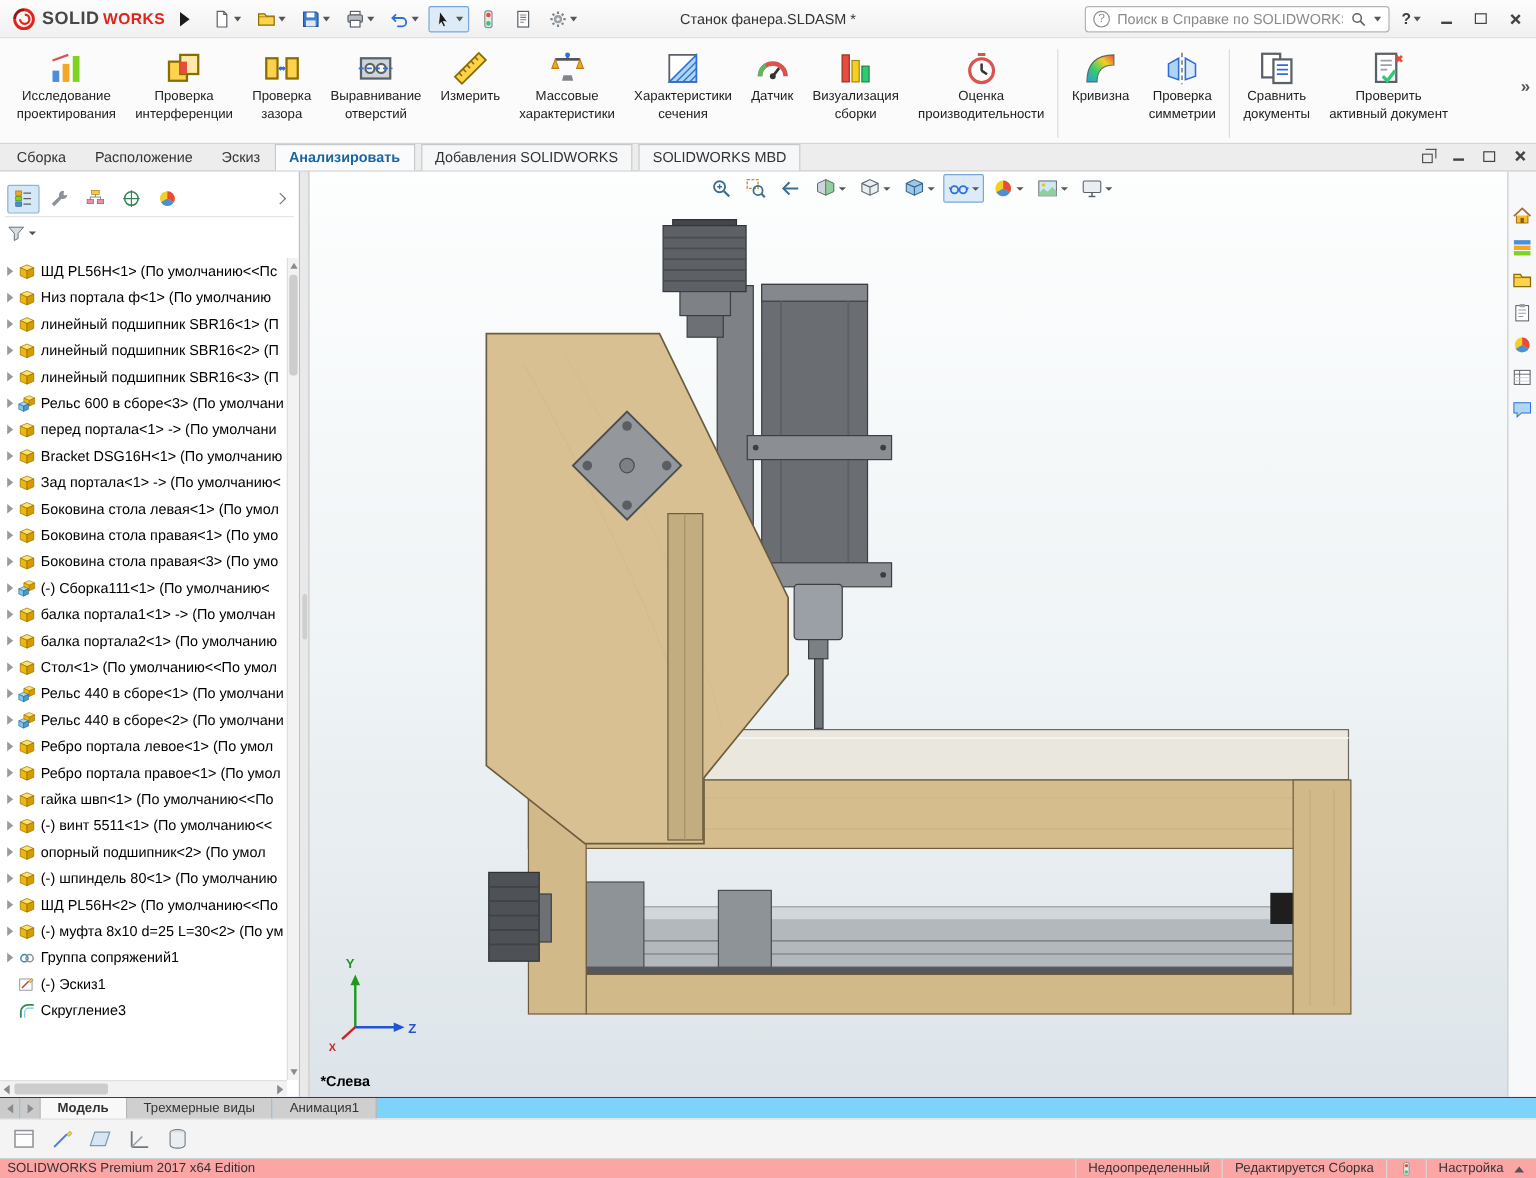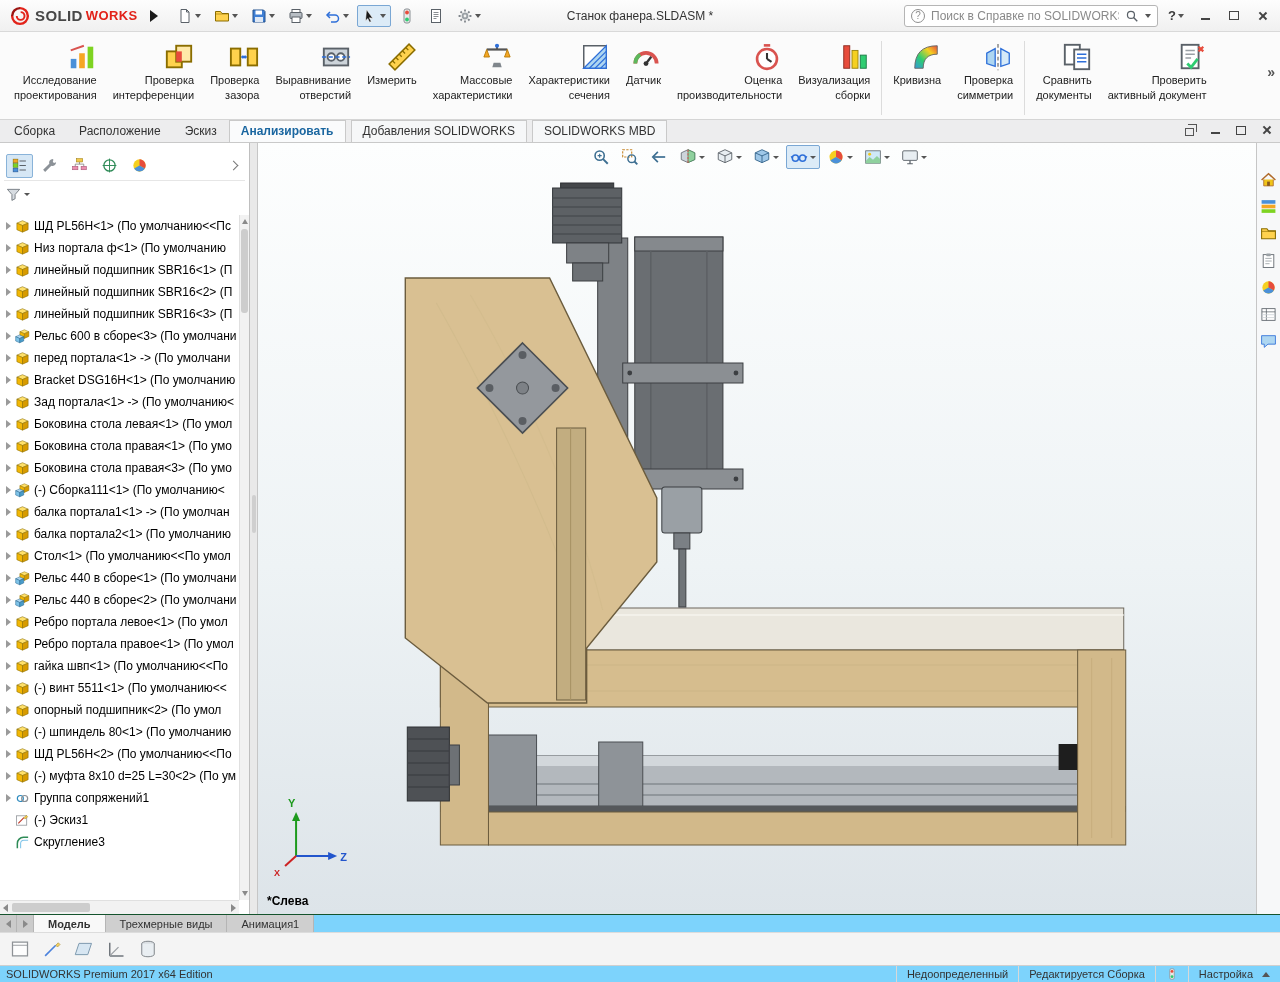--- a/index.html
+++ b/index.html
@@ -27,21 +27,21 @@
 .s16{width:14px;height:14px}
 .winbtn{height:20px;min-width:22px;display:flex;align-items:center;justify-content:center;gap:2px;color:#444}
 .help-q{font-weight:bold;font-size:13px;color:#3b3b3b}
 .ic-min{width:9px;height:8px;border-bottom:2px solid #444}
 .ic-max{width:10px;height:9px;border:1.4px solid #444}
 .ic-close{position:relative;width:10px;height:10px}
 .ic-close::before,.ic-close::after{content:"";position:absolute;left:4.4px;top:0;width:1.7px;height:10px;background:#444}
 .ic-close::before{transform:rotate(45deg)}.ic-close::after{transform:rotate(-45deg)}
 
 .ribbon{height:88px;background:#fbfbfb;border-bottom:1px solid #d5d5d5;display:flex;align-items:flex-start;padding:5px 18px 0 6px;position:relative}
-.ribbon-btn{display:flex;flex-direction:column;align-items:flex-end;padding:4px 7px 2px;gap:2px;border:1px solid transparent;border-radius:2px}
+.ribbon-btn{display:flex;flex-direction:column;align-items:center;padding:4px 7px 2px;gap:2px;border:1px solid transparent;border-radius:2px}
 .ricon{width:30px;height:30px}
 .rl{font-size:11px;line-height:13px;text-align:center;color:#222;white-space:nowrap;min-height:13px}
 .rsep{width:1px;background:#dcdcdc;align-self:stretch;margin:4px 3px}
 .overflow{position:absolute;right:5px;top:32px;color:#555;font-size:14px;font-weight:bold}
 
 .tabstrip{height:23px;background:#ededee;display:flex;align-items:flex-start;padding:0 0 0 2px;border-bottom:1px solid #c9c9c9;position:relative}
 .rtab{padding:3px 11px 4px;font-size:12px;color:#333;border:1px solid transparent;border-bottom:none;white-space:nowrap}
 .rtab.active{background:#fafbfc;border-color:#c9c9c9;color:#1a66a0;font-weight:bold}
 .rtab.boxed{border-color:#c9c9c9;background:#f6f7f8;margin-left:5px}
 .docwin-btns{position:absolute;right:6px;top:2px;display:flex;gap:12px;align-items:center}
@@ -83,21 +83,21 @@
 .view-label{position:absolute;left:9px;top:751px;font-weight:bold;font-size:12px;color:#000}
 .taskpane{width:24px;background:#f7f8f9;border-left:1px solid #c6c6c6;display:flex;flex-direction:column;align-items:center;padding-top:28px;gap:10px;flex:none}
 .tp-btn .icn{width:17px;height:17px}
 
 .doctabs{height:18px;background:#7dd3fc;display:flex;align-items:stretch;border-top:1px solid #14532d}
 .dnav{width:17px;display:flex;align-items:center;justify-content:center;background:#cbcbcb;border-right:1px solid #b5b5b5}
 .dtab{padding:0 14px;display:flex;align-items:center;font-size:11px;background:#cfcfcf;border-right:1px solid #b5b5b5;color:#333;white-space:nowrap}
 .dtab.active{background:#f8f8f8;font-weight:bold}
 .minibar{height:33px;background:#f4f4f4;display:flex;align-items:center;gap:12px;padding:0 10px;border-top:1px solid #dcdcdc}
 .mbtn .icn{width:20px;height:20px;opacity:.85}
-.statusbar{height:17px;background:#7dd3fc;border-top:1px solid #cfcfcf;display:flex;align-items:center;font-size:11px;color:#333;padding:0 0 0 6px}
+.statusbar{height:17px;background:#fca5a5;border-top:1px solid #cfcfcf;display:flex;align-items:center;font-size:11px;color:#333;padding:0 0 0 6px}
 .sb-left{flex:1}
 .sb-seg{padding:0 10px;border-left:1px solid #d8d8d8;display:flex;align-items:center;gap:5px;height:100%;white-space:nowrap}
 .sb-icon{width:12px;height:12px}
 .sb-caret-up{width:0;height:0;border-left:4px solid transparent;border-right:4px solid transparent;border-bottom:5px solid #555;margin-left:4px}
 </style>
 </head>
 <body>
 
 <div class="app">
 
@@ -322,38 +322,38 @@
             <path d="M8 11.5l2.8-3.6" stroke="#333" stroke-width="1.2"></path>
             <circle cx="8" cy="11.5" r="1.3" fill="#333"></circle>
           </svg>
         </span>
         <span class="rl">Датчик</span>
         <span class="rl"></span>
       </div>
       <div class="ribbon-btn">
         <span class="ricon icn">
           <svg viewBox="0 0 16 16">
+            <rect x="2" y="2" width="3.2" height="12" fill="#e74c3c" stroke="#8c2c20" stroke-width=".5"></rect>
+            <rect x="6.4" y="4.5" width="3.2" height="9.5" fill="#f5d020" stroke="#9a8410" stroke-width=".5"></rect>
+            <rect x="10.8" y="7" width="3.2" height="7" fill="#2ecc71" stroke="#1d7a46" stroke-width=".5"></rect>
+          </svg>
+        </span>
+        <span class="rl">Визуализация</span>
+        <span class="rl">сборки</span>
+      </div>
+      <div class="ribbon-btn">
+        <span class="ricon icn">
+          <svg viewBox="0 0 16 16">
             <circle cx="8" cy="9" r="5.3" fill="#fff" stroke="#d9534f" stroke-width="1.4"></circle>
             <path d="M8 9V5.8M8 9l2.4 1.6" stroke="#333" stroke-width="1.1"></path>
             <path d="M6.3 1.8h3.4" stroke="#d9534f" stroke-width="1.4"></path>
           </svg>
         </span>
         <span class="rl">Оценка</span>
         <span class="rl">производительности</span>
-      </div>
-      <div class="ribbon-btn">
-        <span class="ricon icn">
-          <svg viewBox="0 0 16 16">
-            <rect x="2" y="2" width="3.2" height="12" fill="#e74c3c" stroke="#8c2c20" stroke-width=".5"></rect>
-            <rect x="6.4" y="4.5" width="3.2" height="9.5" fill="#f5d020" stroke="#9a8410" stroke-width=".5"></rect>
-            <rect x="10.8" y="7" width="3.2" height="7" fill="#2ecc71" stroke="#1d7a46" stroke-width=".5"></rect>
-          </svg>
-        </span>
-        <span class="rl">Визуализация</span>
-        <span class="rl">сборки</span>
       </div>
       <div class="rsep"></div>
       <div class="ribbon-btn">
         <span class="ricon icn">
           <svg viewBox="0 0 16 16">
             <defs>
               <linearGradient id="cvg" x1="0" y1="1" x2="1" y2="0">
                 <stop offset="0" stop-color="#3498db"></stop>
                 <stop offset=".35" stop-color="#2ecc71"></stop>
                 <stop offset=".7" stop-color="#f5d020"></stop>

